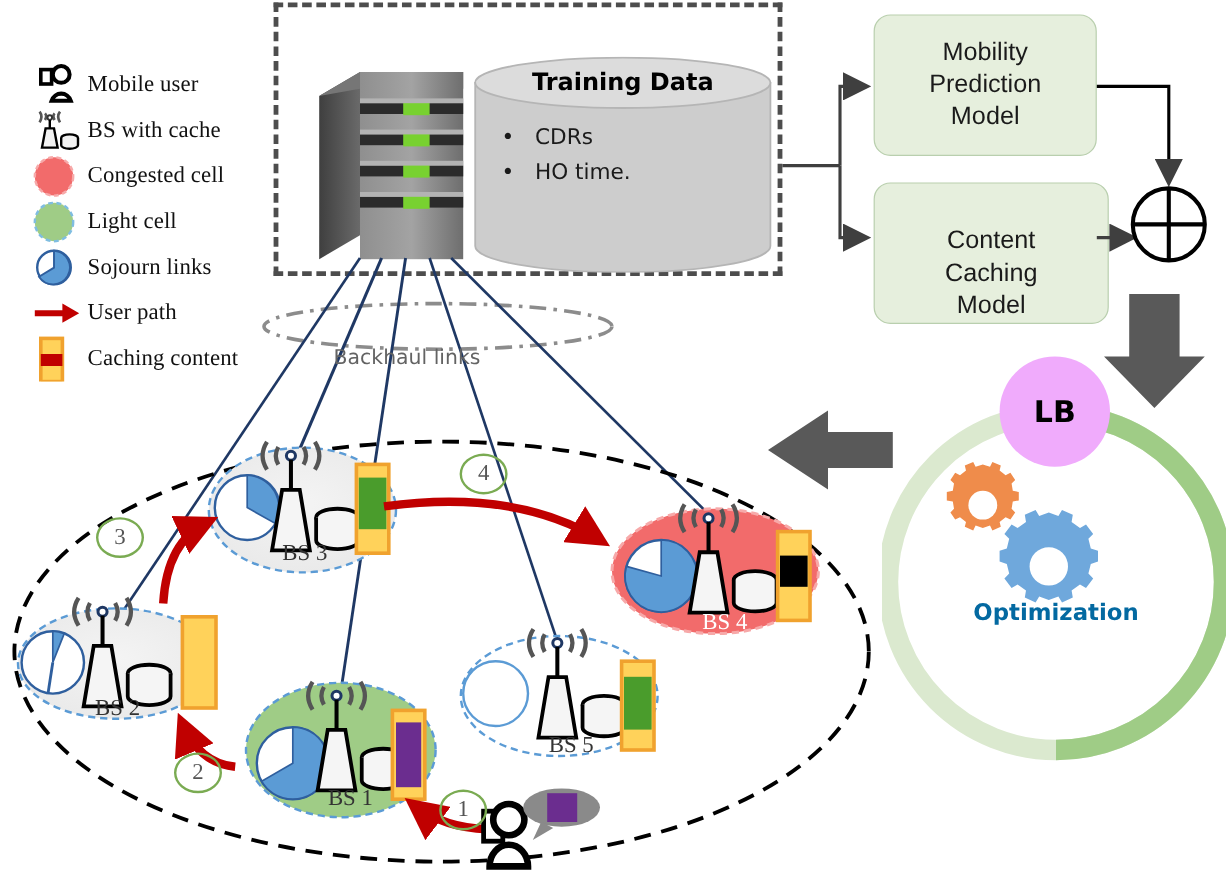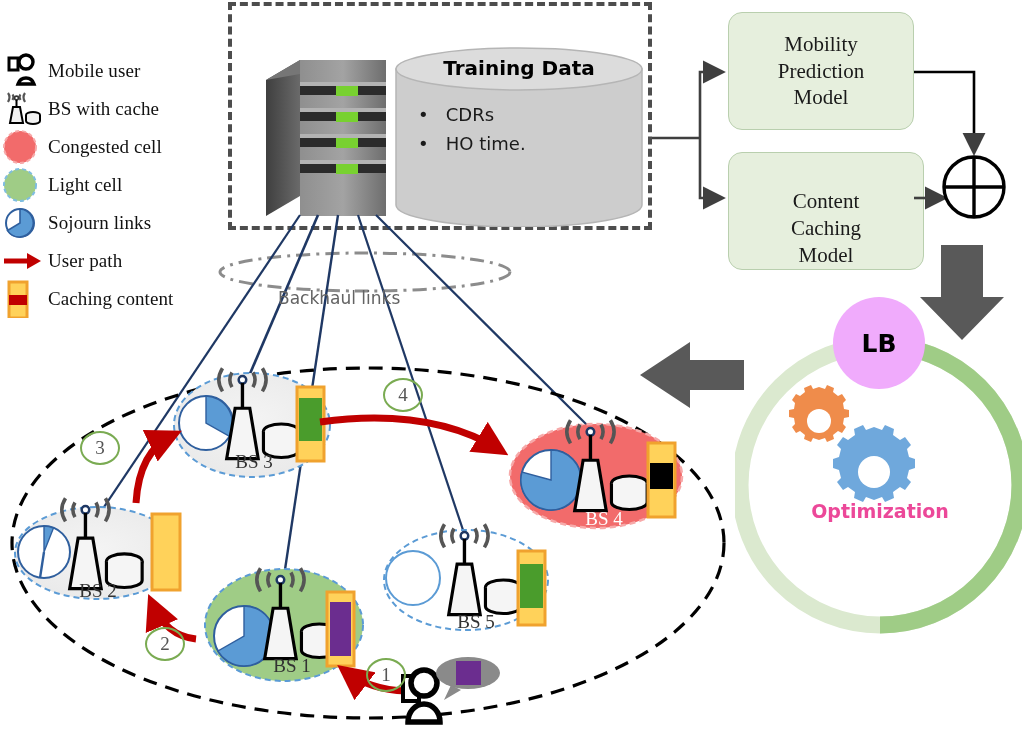--- a/index.html
+++ b/index.html
@@ -3,50 +3,50 @@
 <meta charset="utf-8">
 <style>
   html,body{margin:0;padding:0;background:#fff;}
   body{width:1022px;height:730px;position:relative;overflow:hidden;
        font-family:"Liberation Serif",serif;}
   .stage{position:absolute;inset:0;width:1022px;height:730px;}
   svg.layer{position:absolute;left:0;top:0;width:1022px;height:730px;overflow:visible;}
   .abs{position:absolute;}
 
   
-  #legend{left:0px;top:52px;width:220px;}
+  #legend{left:0px;top:52px;width:220px;padding-left:25px;}
   .leg-row{display:flex;align-items:center;height:38px;}
   .leg-ico{width:48px;height:38px;position:relative;flex:none;}
   .leg-lbl{font-family:"Liberation Serif",serif;font-size:19px;color:#111;
            white-space:nowrap;letter-spacing:.1px;}
 
   
   #ctrl-box{left:228px;top:2px;width:424px;height:228px;
             border:4px dashed #4d4d4d;box-sizing:border-box;background:#fff;}
   #ctrl-title{left:228px;top:8px;width:424px;text-align:center;
               font-family:"DejaVu Sans",sans-serif;font-weight:bold;
               font-size:27px;color:#000;letter-spacing:-.3px;}
 
   
   .modelbox{border:1.6px solid #b9cfae;border-radius:14px;background:#e6efdd;
             display:flex;align-items:center;justify-content:center;text-align:center;
-            font-family:Liberation Serif, serif;font-size:21px;color:#1a1a1a;
+            font-family:Liberation Sans, sans-serif;font-size:21px;color:#1a1a1a;
             line-height:1.28;box-sizing:border-box;}
   #mobility-box{left:728px;top:12px;width:186px;height:118px;}
   #caching-box{left:728px;top:152px;width:196px;height:118px;align-items:flex-end;}
 
   
   .greencirc{border-radius:50%;background:#f0abfc;display:flex;align-items:center;
              justify-content:center;font-family:"DejaVu Sans",sans-serif;
              font-weight:bold;font-size:25px;color:#000;}
   #lb-circle{left:833px;top:297px;width:92px;height:92px;}
   #qoe-circle{left:833px;top:577px;width:92px;height:92px;}
   #optim-label{left:790px;top:500px;width:180px;text-align:center;
                font-family:"DejaVu Sans",sans-serif;font-weight:bold;
-               font-size:19px;color:#ec4899;}
+               font-size:19px;color:#0369a1;}
 
   
   .bs-lbl{font-family:"Liberation Serif",serif;font-size:19px;color:#333;
           text-align:center;white-space:nowrap;}
   .bs-lbl.onred{color:#ffffff;}
 
   
   .stepnum{border:2px solid #7aab52;border-radius:50%;width:36px;height:30px;
            display:flex;align-items:center;justify-content:center;
            font-family:"Liberation Serif",serif;font-size:19px;color:#555;

